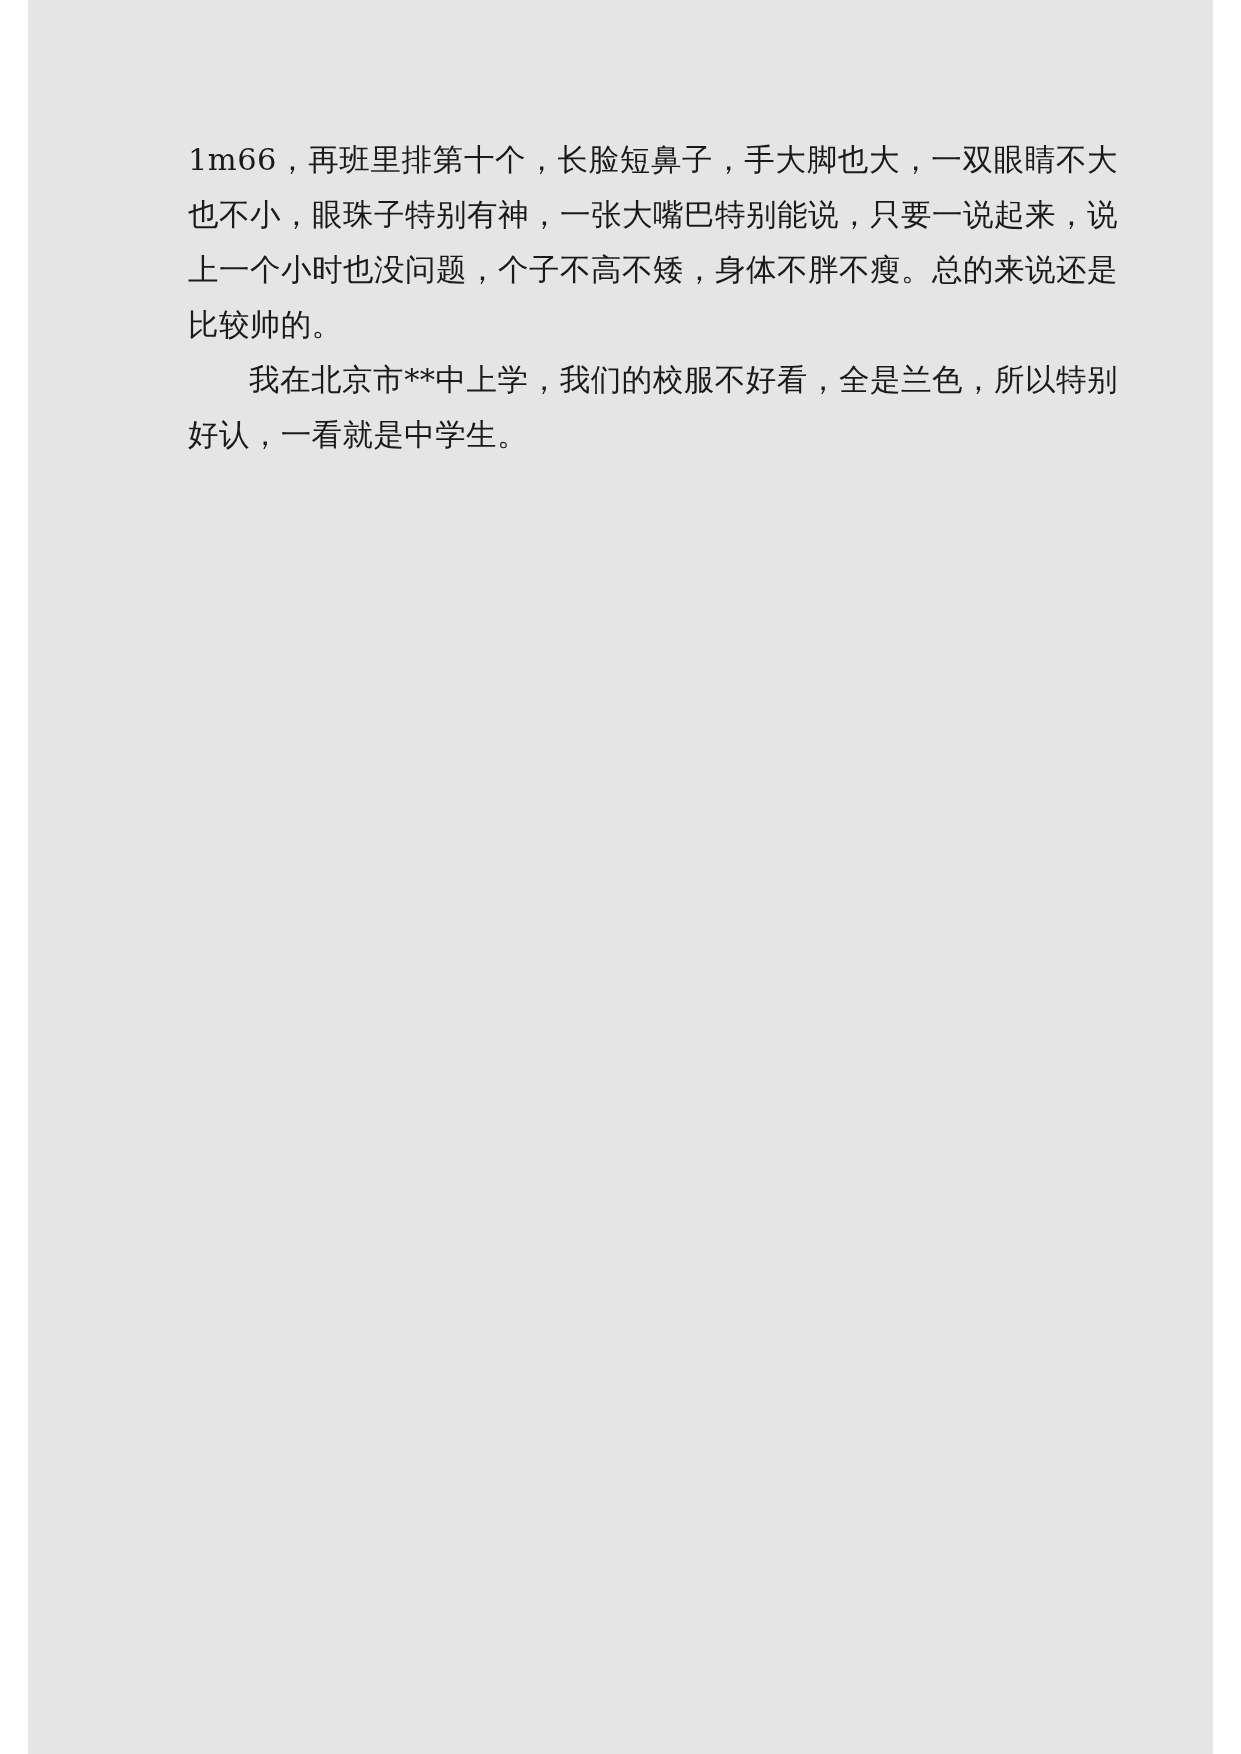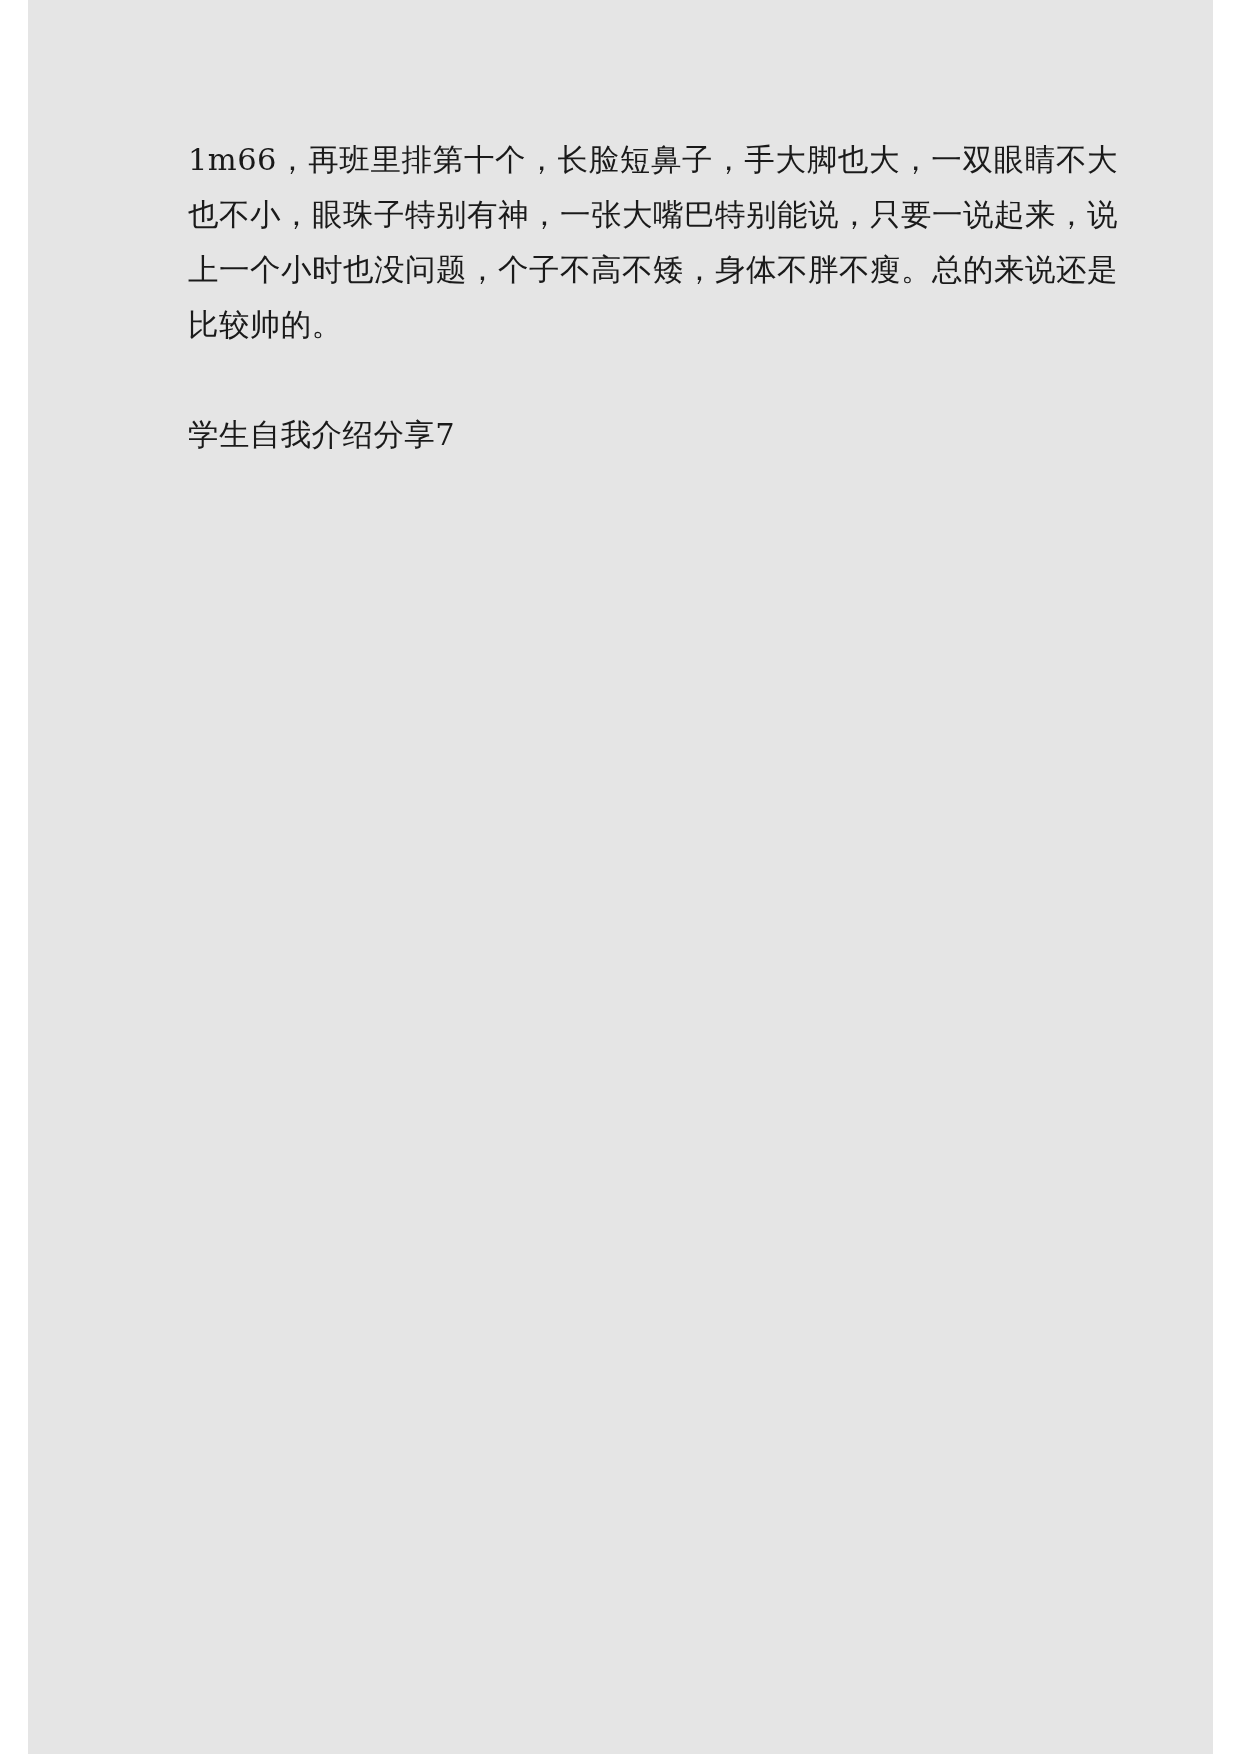--- a/index.html
+++ b/index.html
@@ -47,23 +47,23 @@
   }
 </style>
 </head>
 <body>
 
 <div class="page">
   <div class="content">
 
     <p class="para">1m66，再班里排第十个，长脸短鼻子，手大脚也大，一双眼睛不大也不小，眼珠子特别有神，一张大嘴巴特别能说，只要一说起来，说上一个小时也没问题，个子不高不矮，身体不胖不瘦。总的来说还是比较帅的。</p>
 
+    <p class="para indent">我在北京市**中上学，我们的校服不好看，全是兰色，所以特别好认，一看就是中学生。</p>
 
 
 
 
     <div class="gap-block"></div>
 
-    <p class="heading">学生自我介绍分享7</p>
 
 
   </div>
 </div>
 
 </body></html>

